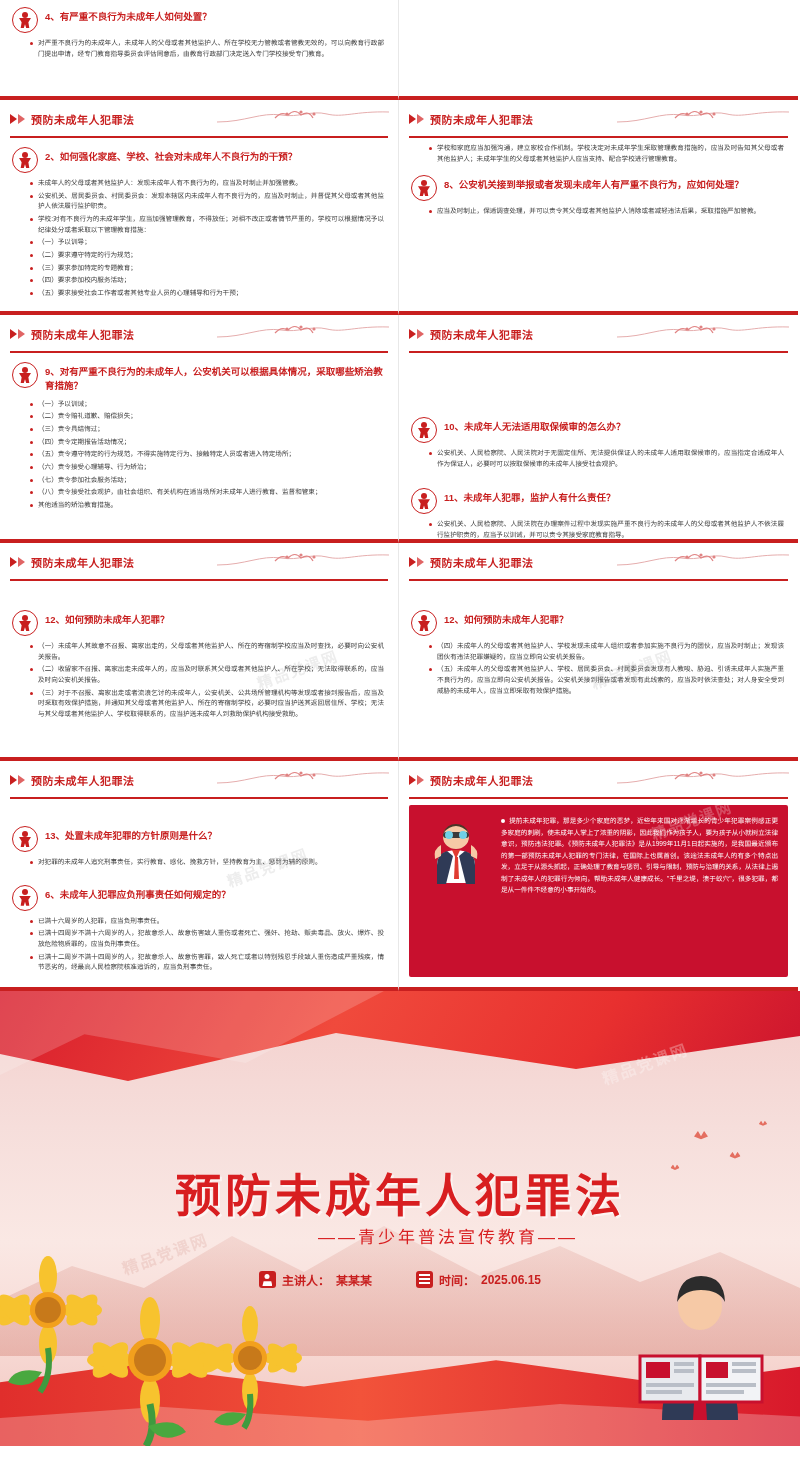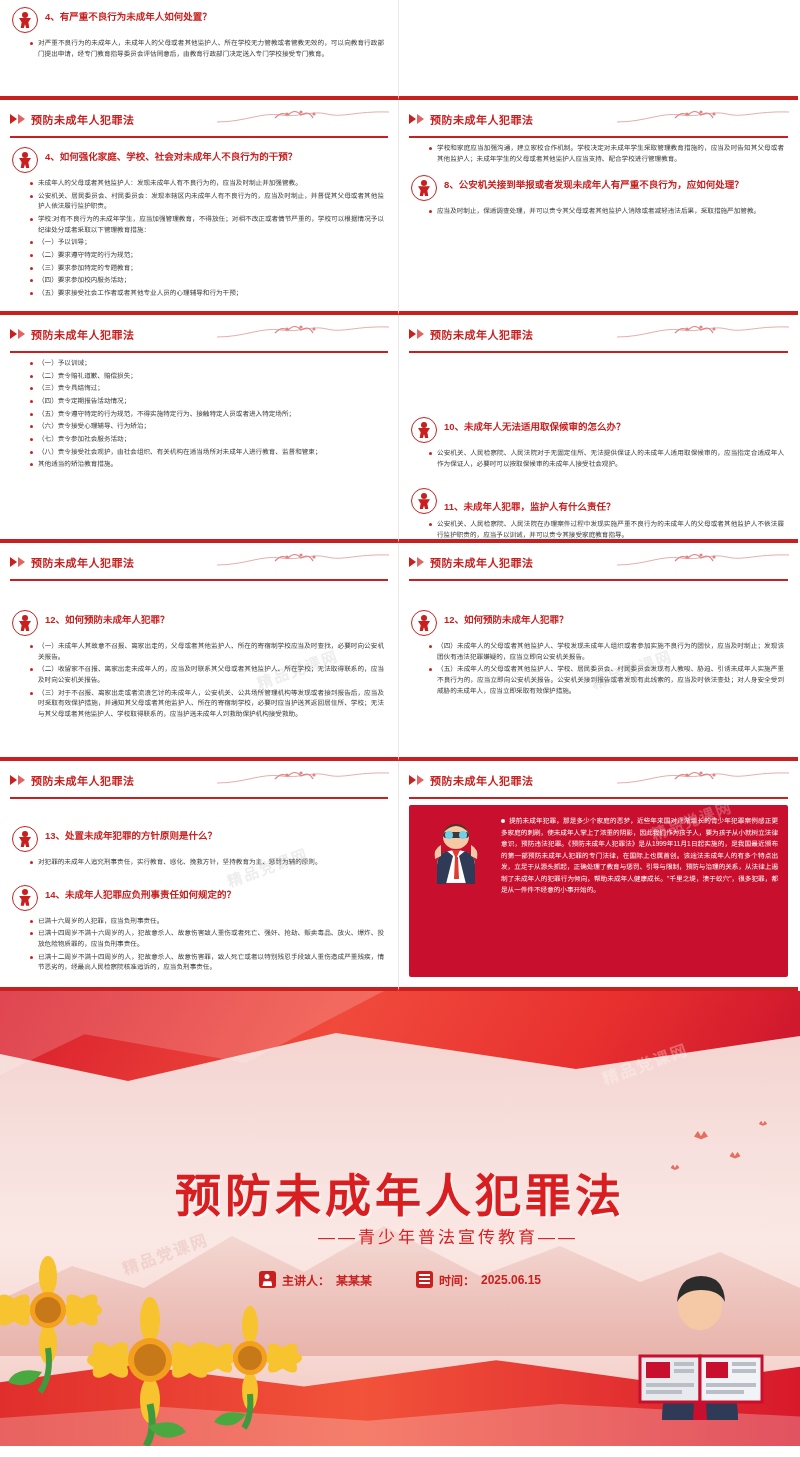--- a/index.html
+++ b/index.html
@@ -123,21 +123,21 @@
           <path d="M2 16 C30 16 46 6 66 9 C84 12 96 4 112 8 C128 12 140 5 174 6" stroke="#d06a6a" fill="none" stroke-width="1"></path>
           <path d="M60 12 q6-7 13-3 q7-7 13 0 q8-5 12 3" stroke="#c81f1f" fill="none" stroke-width="1.2"></path>
           <circle cx="72" cy="8" r="1.6" fill="#c81f1f"></circle>
             <circle cx="86" cy="6" r="1.6" fill="#c81f1f"></circle>
           <circle cx="99" cy="8" r="1.6" fill="#c81f1f"></circle>
         </svg>
       </div>
       <div class="hr"></div>
       <div class="qrow">
         <div class="avatar"></div>
-        <div class="qtext">4、如何强化家庭、学校、社会对未成年人不良行为的干预？</div>
+        <div class="qtext">2、如何强化家庭、学校、社会对未成年人不良行为的干预？</div>
       </div>
       <div class="blist">
         <div class="bitem">
             <span class="dot"></span>
             <span class="btxt">未成年人的父母或者其他监护人：发现未成年人有不良行为的，应当及时制止并加强管教。</span>
           </div>
         <div class="bitem">
             <span class="dot"></span>
             <span class="btxt">公安机关、居民委员会、村民委员会：发现本辖区内未成年人有不良行为的，应当及时制止，并督促其父母或者其他监护人依法履行监护职责。</span>
           </div>
@@ -211,20 +211,24 @@
         <span class="stitle">预防未成年人犯罪法</span>
         <svg class="orn" viewBox="0 0 175 20">
           <path d="M2 16 C30 16 46 6 66 9 C84 12 96 4 112 8 C128 12 140 5 174 6" stroke="#d06a6a" fill="none" stroke-width="1"></path>
           <path d="M60 12 q6-7 13-3 q7-7 13 0 q8-5 12 3" stroke="#c81f1f" fill="none" stroke-width="1.2"></path>
           <circle cx="72" cy="8" r="1.6" fill="#c81f1f"></circle>
             <circle cx="86" cy="6" r="1.6" fill="#c81f1f"></circle>
           <circle cx="99" cy="8" r="1.6" fill="#c81f1f"></circle>
         </svg>
       </div>
       <div class="hr"></div>
+      <div class="qrow">
+        <div class="avatar"></div>
+        <div class="qtext">9、对有严重不良行为的未成年人，公安机关可以根据具体情况，采取哪些矫治教育措施？</div>
+      </div>
       <div class="blist">
         <div class="bitem">
             <span class="dot"></span>
             <span class="btxt">（一）予以训诫；</span>
           </div>
         <div class="bitem">
             <span class="dot"></span>
             <span class="btxt">（二）责令赔礼道歉、赔偿损失；</span>
           </div>
         <div class="bitem">
@@ -277,21 +281,21 @@
       <div class="qrow" style="padding-top:22px;margin-top:41px;">
         <div class="avatar"></div>
         <div class="qtext">10、未成年人无法适用取保候审的怎么办？</div>
       </div>
       <div class="blist">
         <div class="bitem">
             <span class="dot"></span>
             <span class="btxt">公安机关、人民检察院、人民法院对于无固定住所、无法提供保证人的未成年人适用取保候审的，应当指定合适成年人作为保证人，必要时可以按取保候审的未成年人接受社会观护。</span>
           </div>
       </div>
-      <div class="qrow" style="padding-top:16px;align-items:flex-end;">
+      <div class="qrow" style="padding-top:16px;">
         <div class="avatar"></div>
         <div class="qtext">11、未成年人犯罪，监护人有什么责任？</div>
       </div>
       <div class="blist">
         <div class="bitem">
             <span class="dot"></span>
             <span class="btxt">公安机关、人民检察院、人民法院在办理案件过程中发现实施严重不良行为的未成年人的父母或者其他监护人不依法履行监护职责的，应当予以训诫，并可以责令其接受家庭教育指导。</span>
           </div>
       </div>
     </div>
@@ -387,21 +391,21 @@
         <div class="qtext">13、处置未成年犯罪的方针原则是什么？</div>
       </div>
       <div class="blist">
         <div class="bitem">
             <span class="dot"></span>
             <span class="btxt">对犯罪的未成年人追究刑事责任，实行教育、感化、挽救方针，坚持教育为主、惩罚为辅的原则。</span>
           </div>
       </div>
       <div class="qrow" style="padding-top:14px;">
         <div class="avatar"></div>
-        <div class="qtext">14、未成年人犯罪应负刑事责任如何规定的？</div>
+        <div class="qtext">6、未成年人犯罪应负刑事责任如何规定的？</div>
       </div>
       <div class="blist">
         <div class="bitem">
             <span class="dot"></span>
             <span class="btxt">已满十六周岁的人犯罪，应当负刑事责任。</span>
           </div>
         <div class="bitem">
             <span class="dot"></span>
             <span class="btxt">已满十四周岁不满十六周岁的人，犯故意杀人、故意伤害致人重伤或者死亡、强奸、抢劫、贩卖毒品、放火、爆炸、投放危险物质罪的，应当负刑事责任。</span>
           </div>

